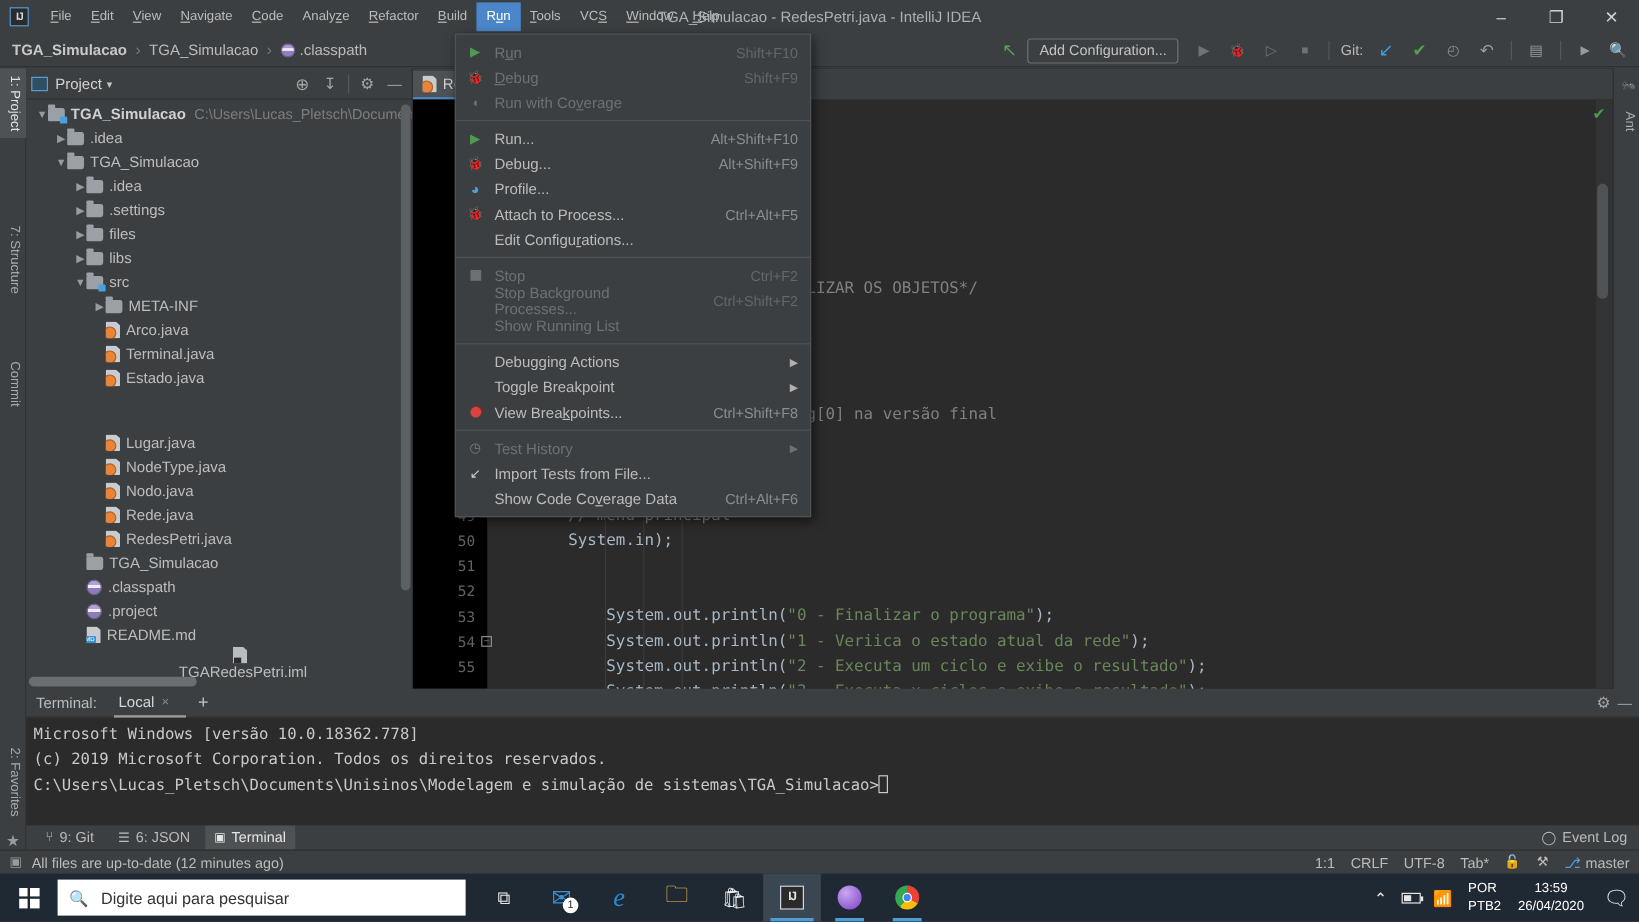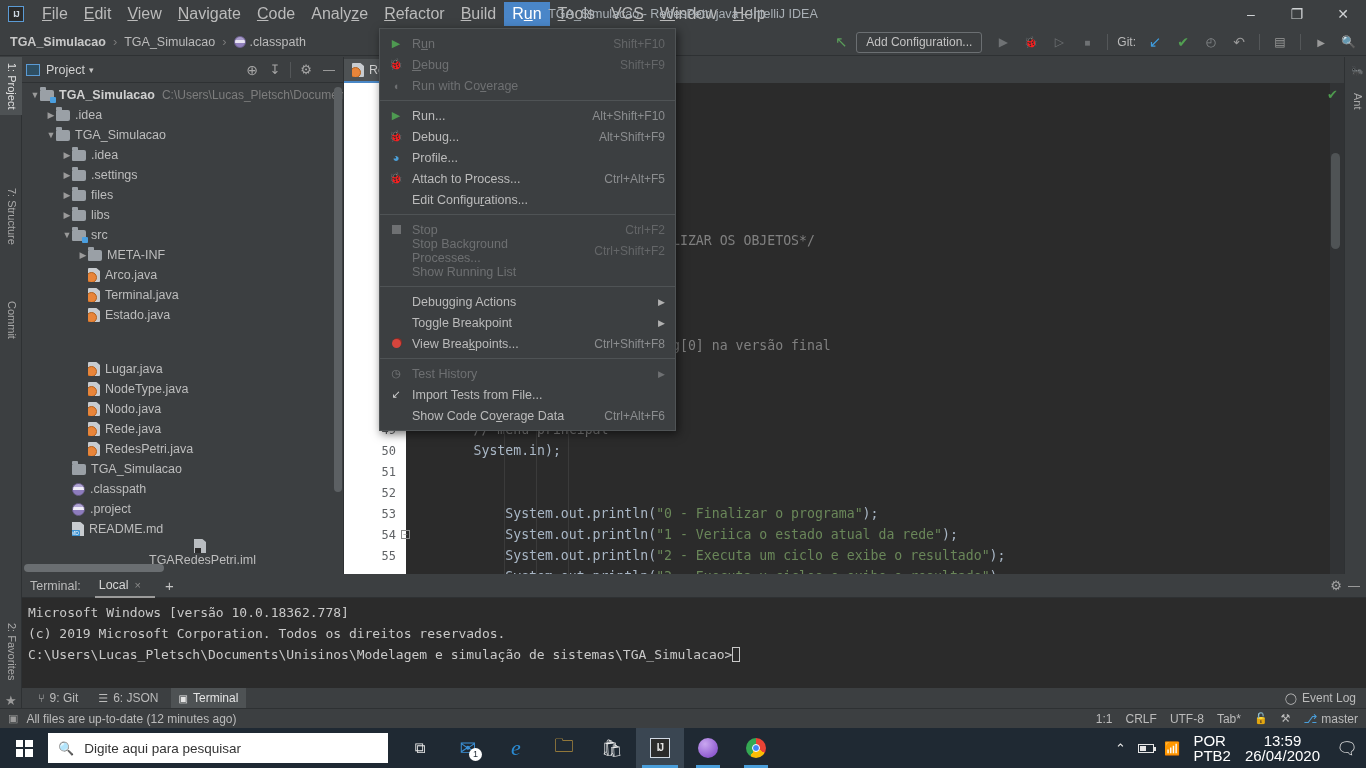--- a/index.html
+++ b/index.html
@@ -20,21 +20,21 @@
     background: #3c3f41; display: flex; align-items: center;
   }
   .ij-logo {
     width: 16px; height: 16px; margin-left: 8px; margin-right: 10px;
     border: 1px solid #5b9bd5; background: #2b2b2b; color: #cfd8e3;
     font-size: 9px; font-weight: bold; line-height: 14px; text-align: center;
     letter-spacing: -1px;
   }
   .menubar { display: flex; align-items: center; height: 28px; }
   .menu-item {
-    padding: 4px 8px; font-size: 16px; color: #bbbbbb; cursor: default;
+    padding: 4px 8px; font-size: 11px; color: #bbbbbb; cursor: default;
     line-height: 16px;
   }
   .menu-item .u { text-decoration: underline; }
   .menu-item.active { background: #4a86c8; color: #ffffff; }
   .win-title {
     position: absolute; left: 0; right: 0; top: 0; height: 28px;
     line-height: 28px; text-align: center; font-size: 12.5px;
     color: #a9b0b6; pointer-events: none;
   }
   .win-ctrls {
@@ -185,21 +185,21 @@
   }
   .tabs { height: 26px; background: #3c3f41; display: flex; align-items: flex-end; }
   .etab {
     height: 24px; display: flex; align-items: center; padding: 0 8px;
     background: #4e5254; font-size: 12.5px; color: #d0d0d0; gap: 5px;
     border-bottom: 2px solid #4a88c7;
   }
   .code-area { position: absolute; top: 26px; left: 0; right: 0; bottom: 0; background: #2b2b2b; }
   .gutter {
     position: absolute; left: 0; top: 0; width: 62px; bottom: 0;
-    background: #ffffff;
+    background: #000000;
   }
   .gutter .ln {
     position: absolute; right: 10px; font-family: "DejaVu Sans Mono", monospace;
     font-size: 12px; color: #606366; line-height: 21px; height: 21px;
   }
   .fold-mark {
     position: absolute; left: 57px; width: 9px; height: 9px;
     border: 1px solid #8a8a8a; color: #8a8a8a; font-size: 8px;
     line-height: 7px; text-align: center;
   }
@@ -326,21 +326,21 @@
   }
   .tb-app.open::after {
     content: ""; position: absolute; bottom: 0; left: 12px; right: 12px; height: 3px; background: #4a9eda;
   }
   .tray {
     position: absolute; right: 0; height: 40px; display: flex; align-items: center; gap: 0;
   }
   .tray-ico { width: 26px; height: 40px; display: flex; align-items: center; justify-content: center; color: #e6e6e6; font-size: 13px; }
   .clock {
     display: flex; flex-direction: column; align-items: flex-start; justify-content: center;
-    height: 40px; font-size: 15px; color: #ffffff; padding: 0 8px; line-height: 15px;
+    height: 40px; font-size: 11px; color: #ffffff; padding: 0 8px; line-height: 15px;
   }
   .notif { width: 38px; height: 40px; display: flex; align-items: center; justify-content: center; }
 </style>
 </head>
 <body>
 
 <div id="app">
 
   <div class="titlebar">
     <div class="ij-logo">IJ</div>

